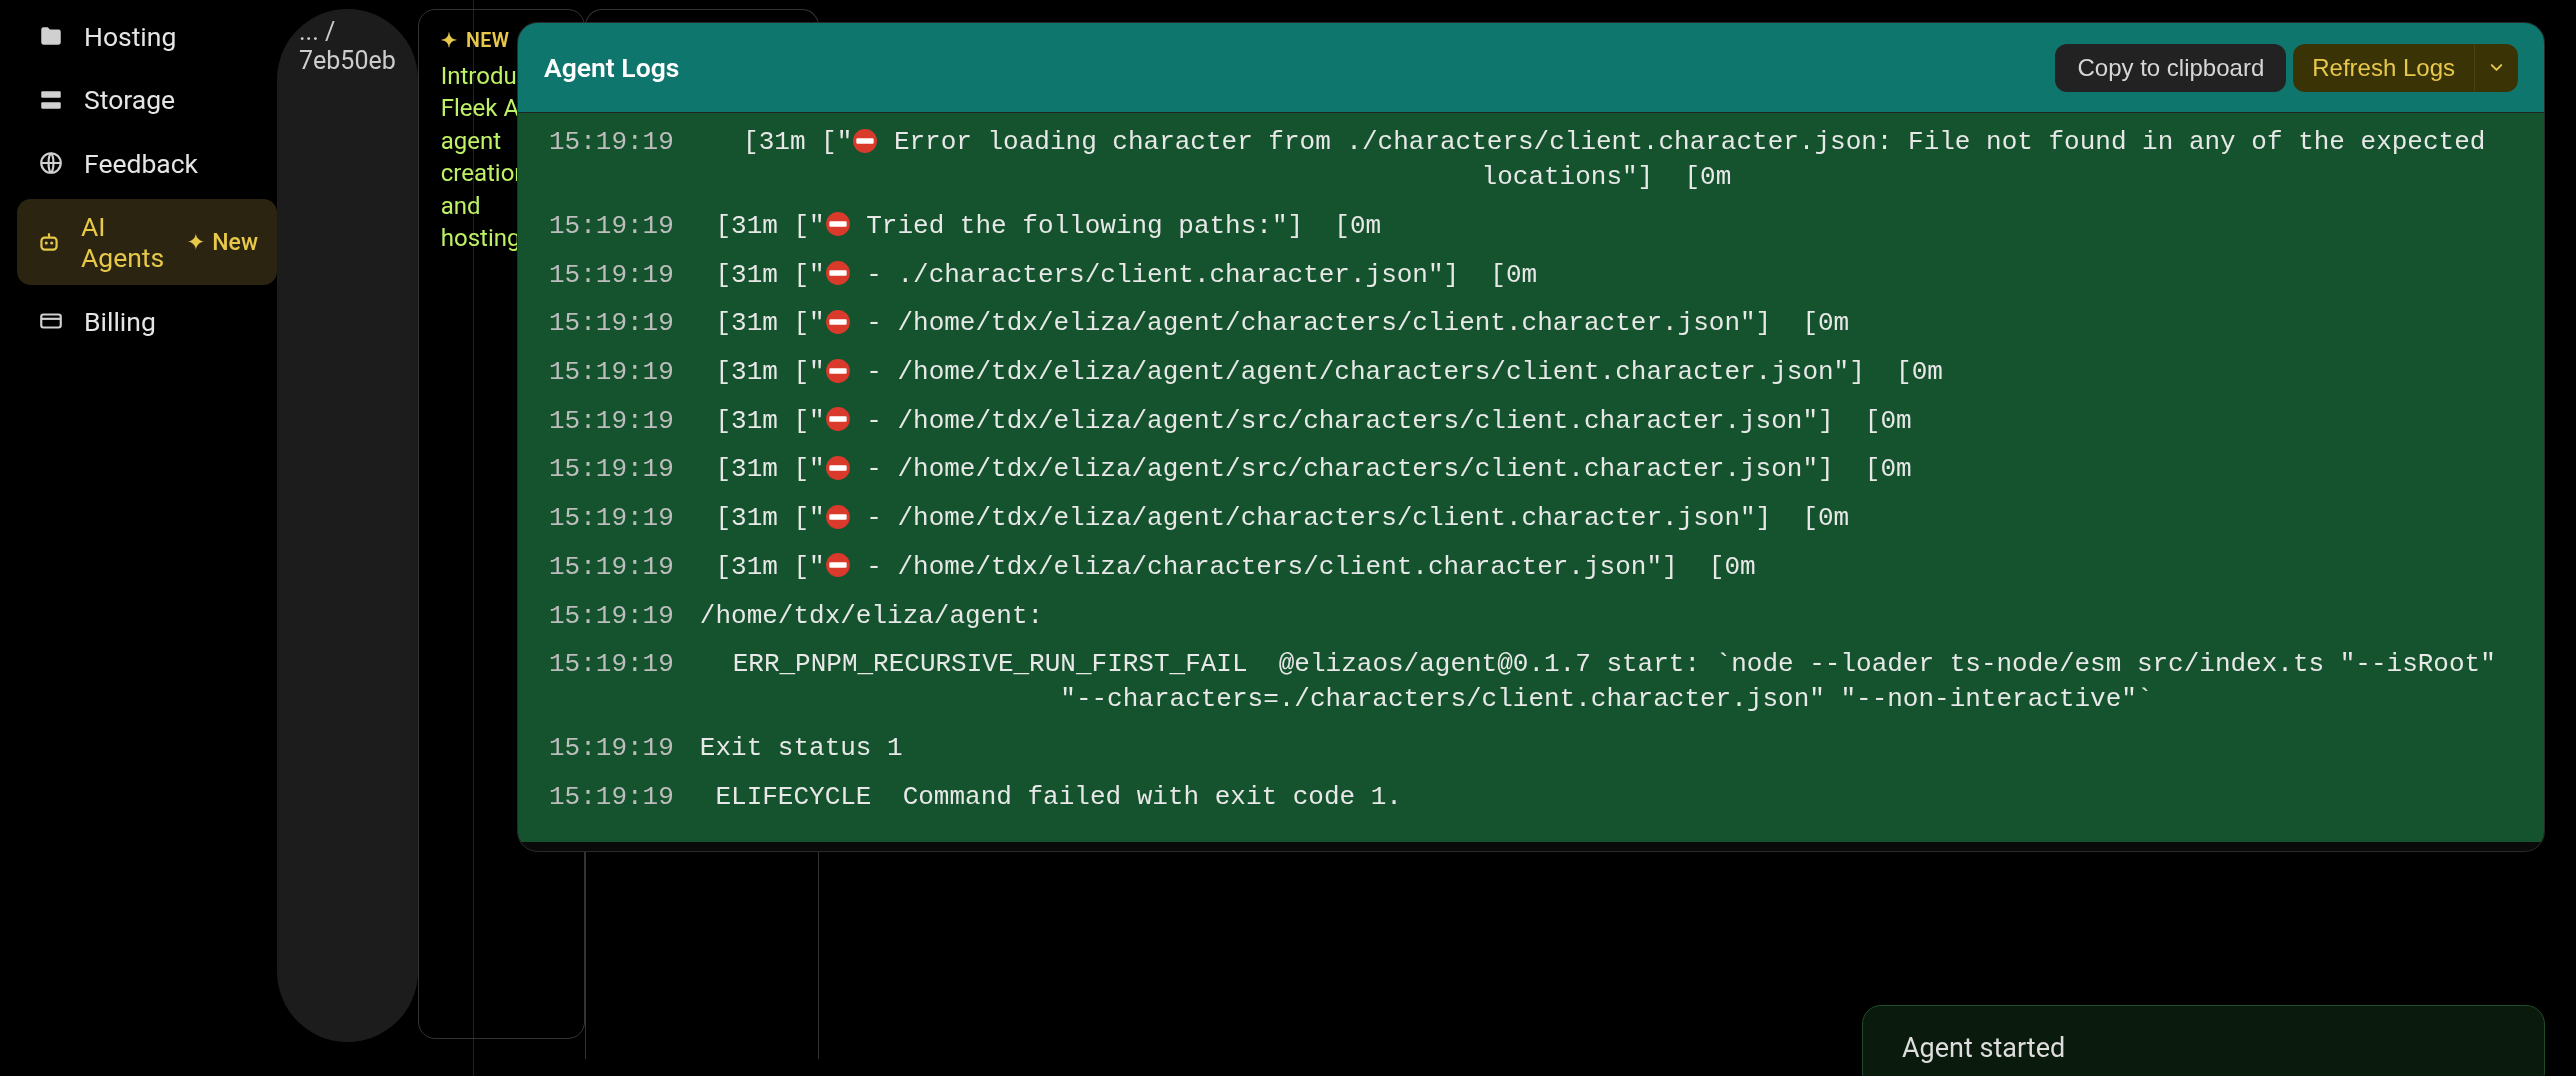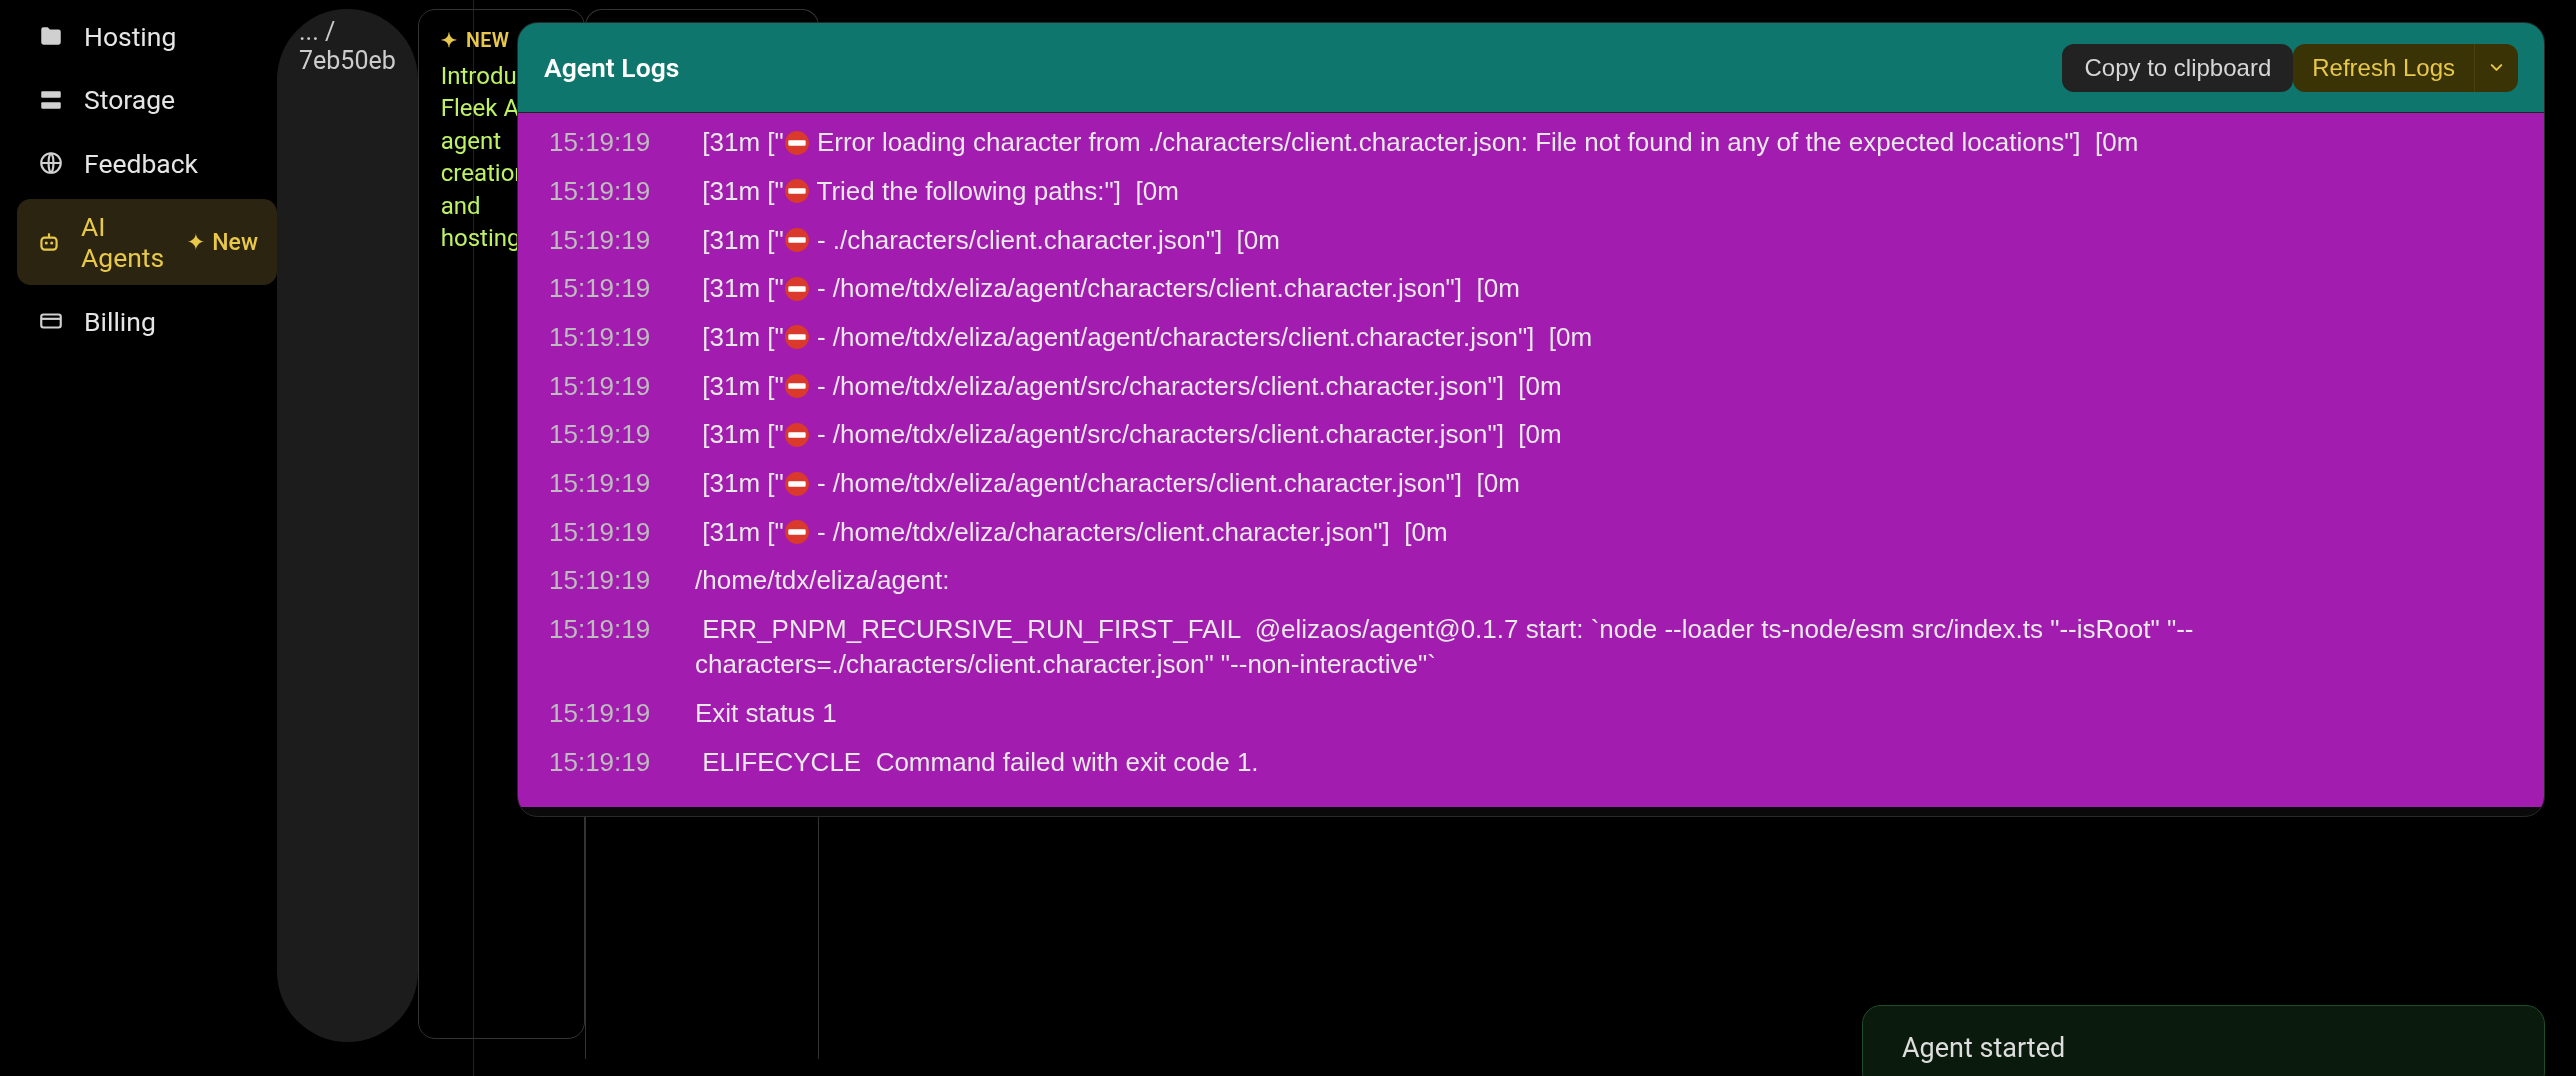--- a/index.html
+++ b/index.html
@@ -157,21 +157,21 @@
     background: #0f766e;
   }
   .panel-title {
     font-size: 26.5px;
     font-weight: 600;
     color: #fff;
   }
   .panel-actions {
     display: flex;
     align-items: center;
-    gap: 0;
+    gap: 7px;
   }
   .btn-ghost {
     background: #222;
     color: #d6d6d6;
     padding: 10.2px 22px;
     border-radius: 12px;
     font-size: 24px;
     border: none;
     cursor: pointer;
   }
@@ -202,23 +202,24 @@
     border-bottom-right-radius: 12px;
     padding: 10.2px 12px;
     border: none;
     border-left: 0.9px solid #4a4210;
     cursor: pointer;
     display: flex;
     align-items: center;
   }
 
   .log-body {
-    background: #a21caf;
+    background: #14532d;
     padding: 5.1px 0 20.5px 0;
-    font-family: Liberation Sans, sans-serif;
+    font-family: Liberation Mono, monospace;
+    text-align: center;
   }
   .log-row {
     display: flex;
     align-items: flex-start;
     gap: 26px;
     padding: 6.8px 31px 6.8px 31px;
     font-size: 26px;
     line-height: 1.35;
     color: #e8e8e8;
   }

